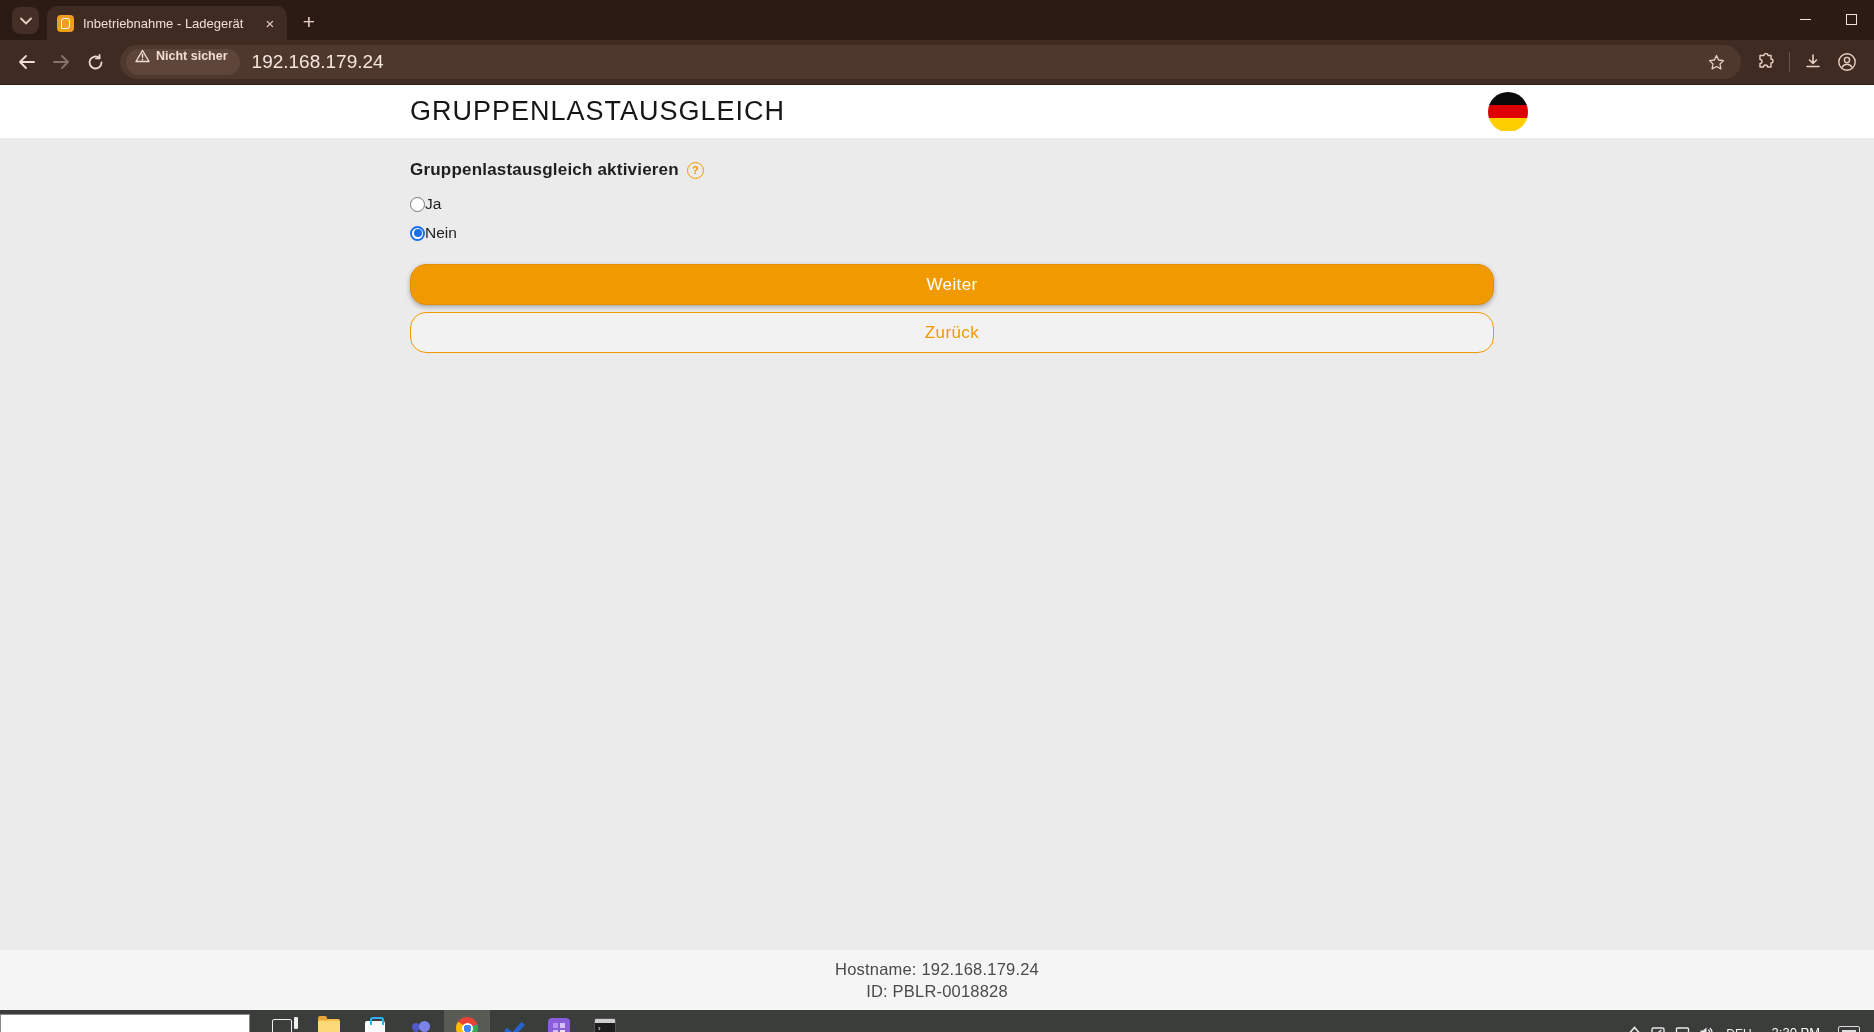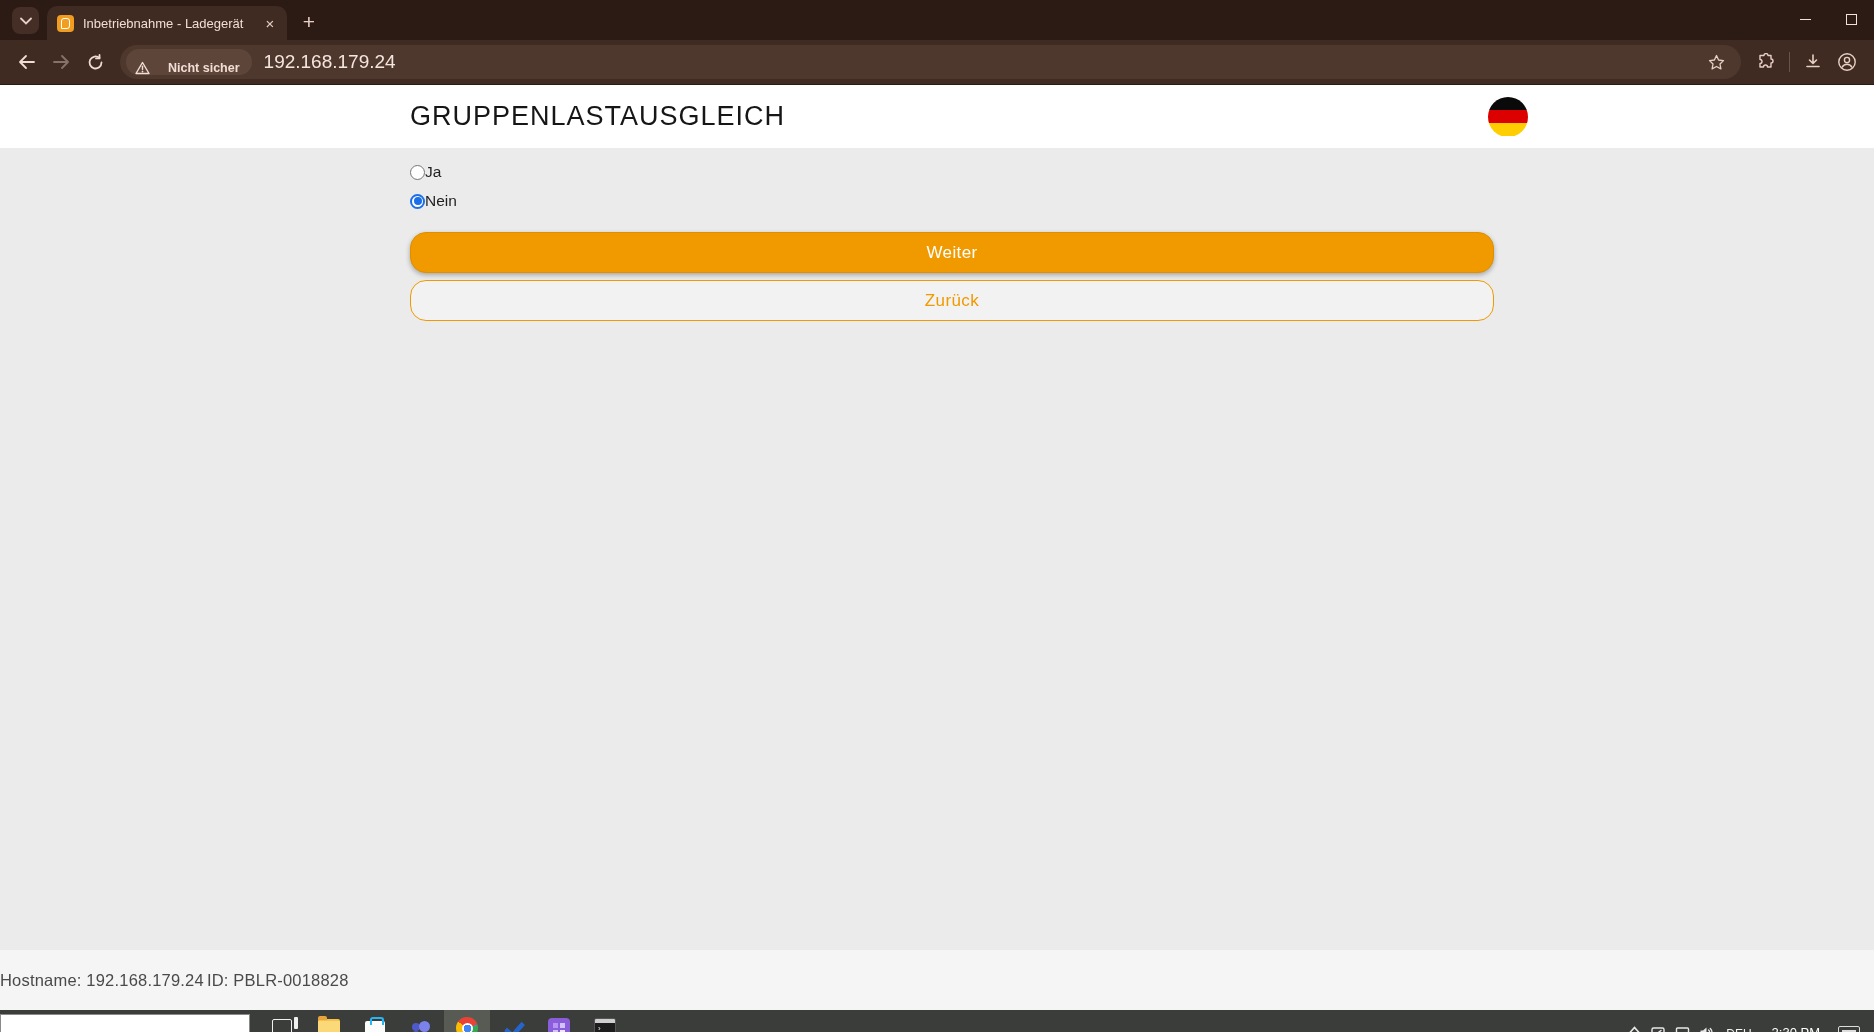--- a/index.html
+++ b/index.html
@@ -30,30 +30,30 @@
   .min-glyph { width:11px; height:0; border-top:1.6px solid #f0e2da; }
   .max-glyph { width:11px; height:11px; border:1.6px solid #f0e2da; }
 
   
   .toolbar { height:45px; background:#3f2b22; display:flex; align-items:center; padding:0 10px;
     border-bottom:1px solid #2a1a12; flex:0 0 auto; }
   .nav-btn { width:34px; height:34px; border-radius:50%; display:flex; align-items:center; justify-content:center; cursor:pointer; }
   .nav-btn.disabled { opacity:.4; }
   .omnibox { flex:1; height:34px; margin:0 8px; background:#4e382e; border-radius:17px;
     display:flex; align-items:center; padding:0 10px 0 6px; }
-  .chip { height:26px; background:#5d453a; border-radius:13px; display:flex; align-items:flex-end;
-    padding:0 12px 0 9px; cursor:pointer;gap:12px; }
+  .chip { height:26px; background:#5d453a; border-radius:13px; display:flex; align-items:flex-start;
+    padding:0 12px 0 9px; cursor:pointer; }
   .chip-text { color:#f2ddd4; font-size:12.5px; font-weight:bold; margin-left:6px; white-space:nowrap; }
   .url-text { color:#f5e6dd; font-size:19px; margin-left:12px; flex:1; white-space:nowrap; }
   .box-star { width:30px; height:30px; display:flex; align-items:center; justify-content:center; cursor:pointer; }
   .tb-icon { width:34px; height:34px; display:flex; align-items:center; justify-content:center; cursor:pointer; }
   .tb-divider { width:1px; height:20px; background:#6a5348; margin:0 6px; }
 
   
-  .page-header { height:63px; background:#ffffff; display:flex; align-items:center;
+  .page-header { height:53px; background:#ffffff; display:flex; align-items:center;
     padding-left:410px; padding-right:346px; flex:0 0 auto; }
   .page-title { font-size:27px; letter-spacing:1px; color:#161616; font-weight:500; flex:1; white-space:nowrap; }
   .flag { width:40px; height:40px; border-radius:50%; overflow:hidden; display:flex; flex-direction:column; flex:0 0 auto; cursor:pointer; }
   .flag div { flex:1; }
   .flag .f-black { background:#0a0a0a; } .flag .f-red { background:#dd0000; } .flag .f-gold { background:#ffce00; }
 
   .content { flex:1 1 auto; background:#ebebeb; overflow:hidden; }
   .container { width:1084px; margin-left:410px; }
 
   .question-row { margin-top:22px; display:flex; align-items:center; }
@@ -68,22 +68,22 @@
   .radio.selected::after { content:""; position:absolute; left:50%; top:50%; width:8px; height:8px; margin:-4px 0 0 -4px;
     border-radius:50%; background:#1b6fe8; }
   .radio-label { font-size:15.5px; color:#1f1f1f; }
 
   .btn { width:100%; height:41px; border-radius:16px; display:flex; align-items:center; justify-content:center;
     font-size:17px; letter-spacing:.4px; cursor:pointer; font-family:inherit; }
   .btn-primary { margin-top:20px; background:#f09a00; border:1px solid #e08f00; color:#ffffff;
     box-shadow:0 2px 5px rgba(0,0,0,.3); }
   .btn-secondary { margin-top:7px; background:rgba(255,255,255,.35); border:1px solid #f09a00; color:#f09a00; }
 
-  .page-footer { height:60px; background:#f5f5f5; display:flex; flex-direction:row; align-items:center;
-    justify-content:flex-start; gap:3px; flex:0 0 auto; }
+  .page-footer { height:60px; background:#f5f5f5; display:flex; flex-direction:column; align-items:center;
+    justify-content:center; gap:3px; flex:0 0 auto; }
   .footer-line { font-size:16.5px; color:#4a4a4a; letter-spacing:.2px; }
 
   
   .taskbar { height:22px; background:#3a3d3a; position:relative; overflow:hidden; flex:0 0 auto; }
   .taskbar-inner { height:44px; display:flex; align-items:center; }
   .tb-search { width:250px; height:40px; margin-top:4px; background:#ffffff; border:1px solid #8a8a8a;
     display:flex; align-items:center; padding:0 10px; gap:8px; align-self:flex-start; cursor:text; }
   .task-icons { display:flex; align-items:flex-start; margin-left:10px; }
   .task-cell { width:46px; height:44px; display:flex; justify-content:center; padding-top:6px; cursor:pointer; }
   .task-cell.active { background:#575b54; }
@@ -208,20 +208,24 @@
     <div class="page-title">GRUPPENLASTAUSGLEICH</div>
     <div class="flag">
       <div class="f-black"></div>
       <div class="f-red"></div>
       <div class="f-gold"></div>
     </div>
   </div>
 
   <div class="content">
     <div class="container">
+      <div class="question-row">
+        <span class="question-label">Gruppenlastausgleich aktivieren</span>
+        <span class="help-icon">?</span>
+      </div>
 
       <div class="radio-group">
         <div class="radio-row">
           <span class="radio"></span>
           <span class="radio-label">Ja</span>
         </div>
         <div class="radio-row">
           <span class="radio selected"></span>
           <span class="radio-label">Nein</span>
         </div>

